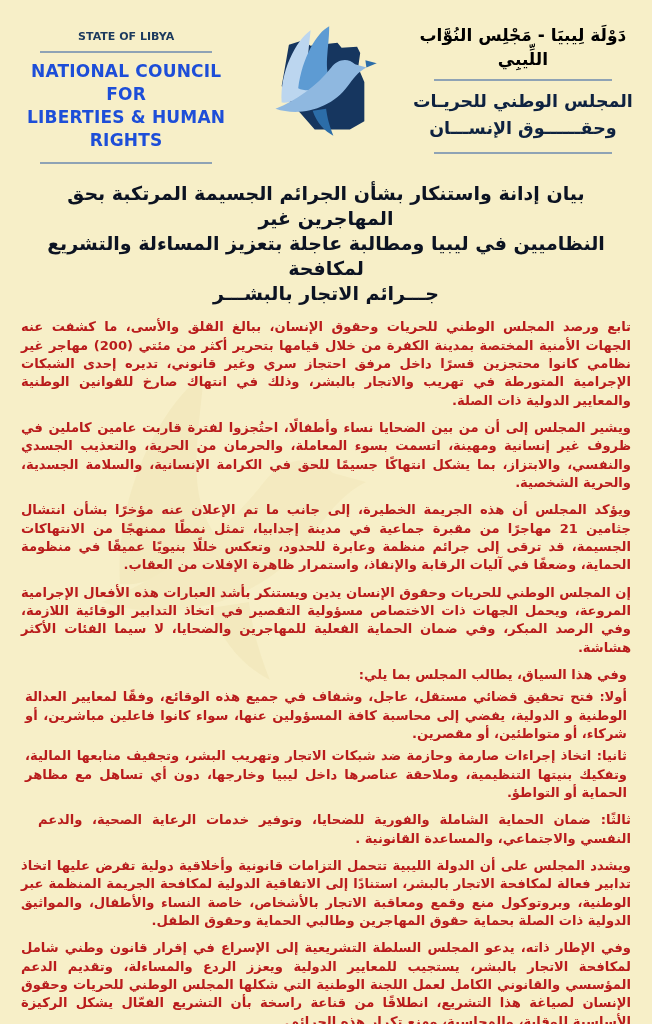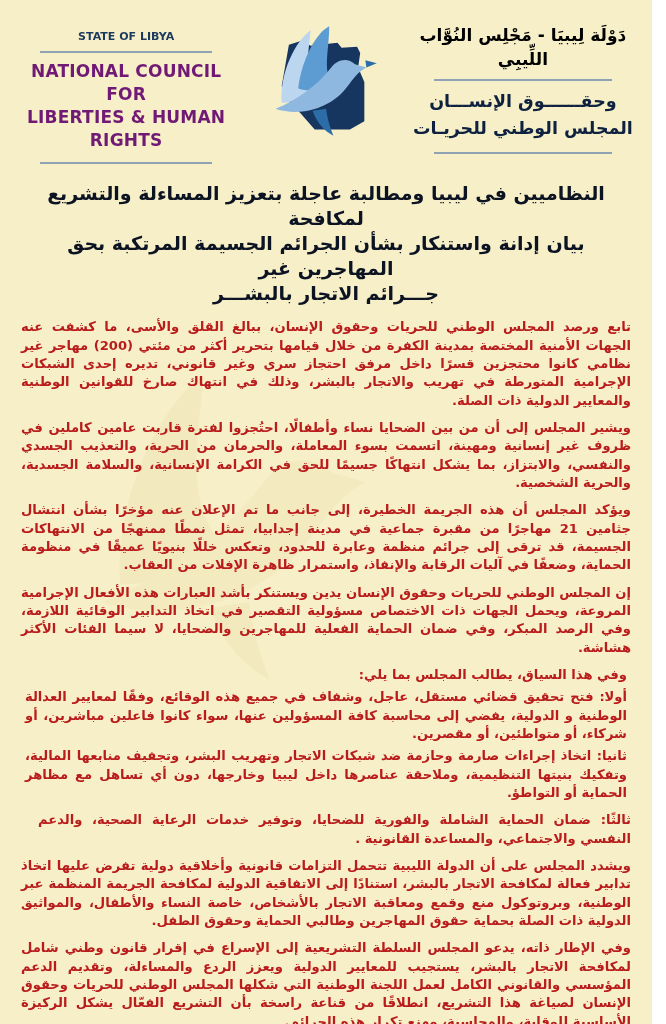--- a/index.html
+++ b/index.html
@@ -12,21 +12,21 @@
     overflow:hidden;
   }
   .watermark{
     position:absolute;left:30px;top:340px;opacity:0.35;z-index:0;pointer-events:none;
   }
   .content{position:relative;z-index:1;}
   
   .header{display:flex;align-items:flex-start;padding:22px 16px 0;}
   .h-left{width:226px;text-align:center;padding-top:8px;}
   .h-left .small{font-size:11px;font-weight:700;color:#1c3a5e;line-height:1.3;}
-  .h-left .big{font-size:17px;font-weight:800;color:#701a75;line-height:1.35;letter-spacing:.2px;}
+  .h-left .big{font-size:17px;font-weight:800;color:#1d4ed8;line-height:1.35;letter-spacing:.2px;}
   .rule{height:2px;background:#8fa3b5;border:0;margin:7px 24px;}
   .rule.bottom{margin-top:10px;}
   .h-center{width:178px;display:flex;justify-content:center;}
   .h-right{width:232px;text-align:center;direction:rtl;padding-top:2px;}
   .h-right .callig{font-size:17px;font-weight:700;color:#000000;line-height:1.4;}
   .h-right .council{font-size:17.5px;font-weight:800;color:#0e2240;line-height:1.55;}
   
   .title{
     direction:rtl;text-align:center;margin:10px 28px 8px;
     font-size:19px;font-weight:800;line-height:1.32;color:#0c1322;
@@ -69,30 +69,30 @@
           <path d="M46,64 C50,34 64,10 76,4 C76,26 70,46 78,58 C68,66 54,68 46,64 Z" fill="#5d9bd3"></path>
           <path d="M24,84 C48,92 78,84 94,62 C99,55 104,48 112,44 L101,41 C94,34 84,36 78,44 C64,62 44,76 24,84 Z" fill="#8fb8e0"></path>
           <path d="M112,44 L122,40 L111,37 Z" fill="#2c6da8"></path>
           <path d="M60,86 C64,98 72,106 80,110 C76,100 74,92 73,84 Z" fill="#2c6da8"></path>
         </svg>
       </div>
 
       <div class="h-right">
         <div class="callig">دَوْلَة لِيبيَا - مَجْلِس النُوَّاب اللِّيبِي</div>
         <hr class="rule">
+        <div class="council">المجلس الوطني للحريـات</div>
         <div class="council">وحقــــــوق الإنســـان</div>
-        <div class="council">المجلس الوطني للحريـات</div>
         <hr class="rule bottom">
       </div>
 
     </div>
 
     <div class="title">
+      <div>بيان إدانة واستنكار بشأن الجرائم الجسيمة المرتكبة بحق المهاجرين غير</div>
       <div>النظاميين في ليبيا ومطالبة عاجلة بتعزيز المساءلة والتشريع لمكافحة</div>
-      <div>بيان إدانة واستنكار بشأن الجرائم الجسيمة المرتكبة بحق المهاجرين غير</div>
       <div>جـــرائم الاتجار بالبشـــر</div>
     </div>
 
     <div class="body-text">
       <p>تابع ورصد المجلس الوطني للحريات وحقوق الإنسان، ببالغ القلق والأسى، ما كشفت عنه الجهات الأمنية المختصة بمدينة الكفرة من خلال قيامها بتحرير أكثر من مئتي (200) مهاجر غير نظامي كانوا محتجزين قسرًا داخل مرفق احتجاز سري وغير قانوني، تديره إحدى الشبكات الإجرامية المتورطة في تهريب والاتجار بالبشر، وذلك في انتهاك صارخ للقوانين الوطنية والمعايير الدولية ذات الصلة.</p>
       <p>ويشير المجلس إلى أن من بين الضحايا نساء وأطفالًا، احتُجزوا لفترة قاربت عامين كاملين في ظروف غير إنسانية ومهينة، اتسمت بسوء المعاملة، والحرمان من الحرية، والتعذيب الجسدي والنفسي، والابتزاز، بما يشكل انتهاكًا جسيمًا للحق في الكرامة الإنسانية، والسلامة الجسدية، والحرية الشخصية.</p>
       <p>ويؤكد المجلس أن هذه الجريمة الخطيرة، إلى جانب ما تم الإعلان عنه مؤخرًا بشأن انتشال جثامين 21 مهاجرًا من مقبرة جماعية في مدينة إجدابيا، تمثل نمطًا ممنهجًا من الانتهاكات الجسيمة، قد ترقى إلى جرائم منظمة وعابرة للحدود، وتعكس خللًا بنيويًا عميقًا في منظومة الحماية، وضعفًا في آليات الرقابة والإنفاذ، واستمرار ظاهرة الإفلات من العقاب.</p>
       <p>إن المجلس الوطني للحريات وحقوق الإنسان يدين ويستنكر بأشد العبارات هذه الأفعال الإجرامية المروعة، ويحمل الجهات ذات الاختصاص مسؤولية التقصير في اتخاذ التدابير الوقائية اللازمة، وفي الرصد المبكر، وفي ضمان الحماية الفعلية للمهاجرين والضحايا، لا سيما الفئات الأكثر هشاشة.</p>
 
       <p class="tight">وفي هذا السياق، يطالب المجلس بما يلي:</p>

